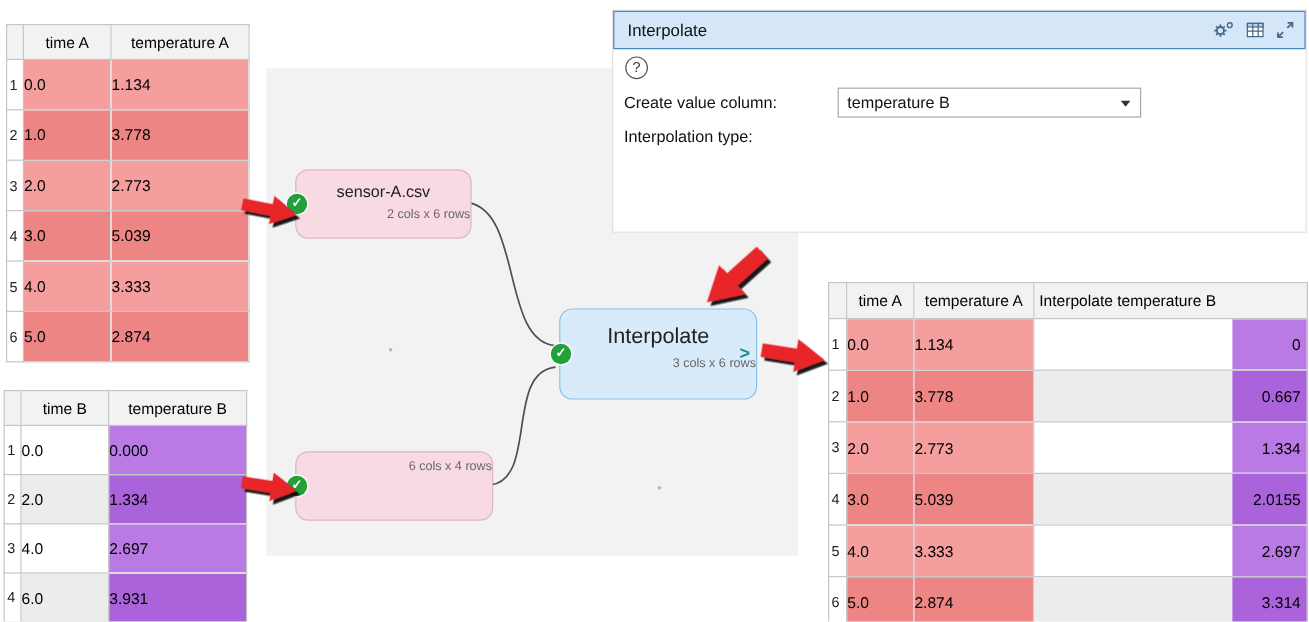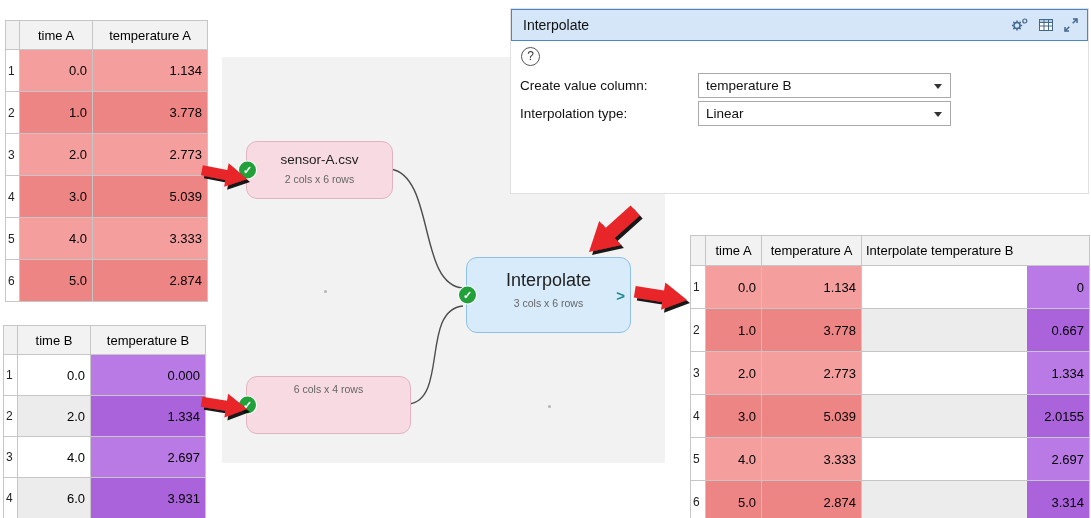--- a/index.html
+++ b/index.html
@@ -12,33 +12,33 @@
           background:var(--canvas-gray,#f2f2f2);z-index:1;}
   .connectors{position:absolute;left:0;top:0;}
   .dot{position:absolute;width:3px;height:3px;border-radius:50%;background:#b5b5b5;}
 
   
   .node{position:absolute;border-radius:11px;text-align:center;z-index:3;}
   .node-pink{background:var(--node-pink,#f8dbe2);border:1px solid var(--node-pink-border,#e2b4c1);}
   .node-blue{background:var(--node-blue,#d8ebfb);border:1px solid var(--node-blue-border,#8fc0e6);}
   .node-title{font-size:13.5px;color:#222;margin-top:10px;}
   .node-title.big{font-size:18px;margin-top:12px;}
-  .node-sub{font-size:10.5px;color:#666;margin-top:6px;}
+  .node-sub{font-size:10.5px;color:#666;margin-top:6px;text-align:right;}
   .check{position:absolute;left:-8px;top:50%;transform:translateY(-50%);width:17px;height:17px;
          border-radius:50%;background:var(--check-green,#22a13a);color:#fff;font-size:11px;
          line-height:17px;text-align:center;font-weight:bold;box-shadow:0 0 0 1px #fff;}
   .outmark{position:absolute;right:5px;top:50%;transform:translateY(-50%);
            color:var(--chevron-teal,#1b8a8e);font-size:15px;font-weight:bold;}
 
   
   .dtable{position:absolute;border-collapse:collapse;table-layout:fixed;background:#fff;z-index:5;
           font-size:13px;color:#000;}
   .dtable th{background:#f2f2f2;border:1px solid #c6c6c6;font-weight:normal;height:26px;
              text-align:center;overflow:hidden;white-space:nowrap;}
-  .dtable td{border:1px solid #c6c6c6;text-align:right;padding:0 5px 0 0;overflow:hidden;white-space:nowrap;}
+  .dtable td{border:1px solid #c6c6c6;text-align:left;padding:0 5px 0 0;overflow:hidden;white-space:nowrap;}
   #tableA td{height:41px;}
   #tableB td{height:40px;}
   #tableR td{height:42px;}
   #tableR th{height:27px;}
   .dtable td.num{font-size:12px;text-align:left;padding:0 0 0 2px;background:#fff;color:#222;}
   th.lh{text-align:left;padding-left:4px;}
 
   #tableA tbody tr:nth-child(odd) td.hl-red,
   #tableR tbody tr:nth-child(odd) td.hl-red{background:var(--red-light,#f59e9e);}
   #tableA tbody tr:nth-child(even) td.hl-red,
@@ -289,23 +289,20 @@
     <span class="help-icon">?</span>
   </div>
   <div class="dialog-row">
     <label>Create value column:</label>
     <div class="combo">
       <span>temperature B</span>
     </div>
   </div>
   <div class="dialog-row">
     <label>Interpolation type:</label>
-    <div class="combo">
-      <span>Linear</span>
-    </div>
   </div>
 </div>
 
 <svg class="arrows" width="1091" height="518">
   <defs>
     <filter id="ash" x="-40%" y="-40%" width="180%" height="180%">
       <feDropShadow dx="3" dy="3" stdDeviation="0.6" flood-color="#000" flood-opacity="0.9"></feDropShadow>
     </filter>
   </defs>
   <g style="fill:var(--arrow-red,#e8252b)" filter="url(#ash)">

